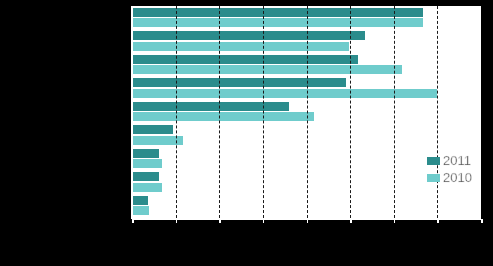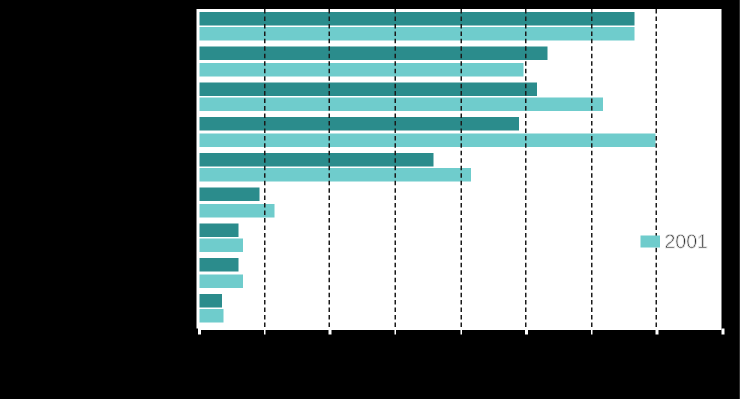--- a/index.html
+++ b/index.html
@@ -230,18 +230,22 @@
       <div class="xtick-label" style="left: 306.5px;"></div>
       <div class="xtick-label" style="left: 350.125px;"></div>
       <div class="xtick-label" style="left: 393.75px;"></div>
       <div class="xtick-label" style="left: 437.375px;"></div>
       <div class="xtick-label" style="left: 481px;"></div>
     </div>
   <div id="x-axis-title"></div>
 
   <div id="legend">
     <div class="legend-entry">
+      <span class="legend-swatch sw-2011"></span>
+      <span class="legend-text">2011</span>
+    </div>
+    <div class="legend-entry">
       <span class="legend-swatch sw-2010"></span>
-      <span class="legend-text">2001</span>
+      <span class="legend-text">2010</span>
     </div>
   </div>
 
 </div>
 
 </body></html>

